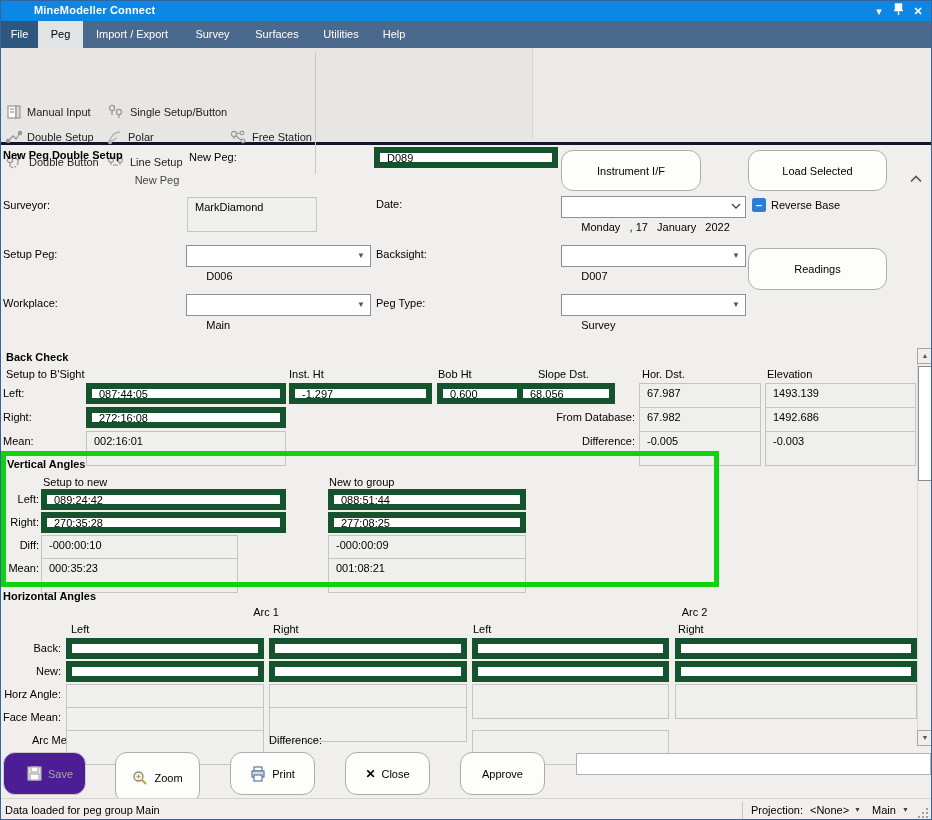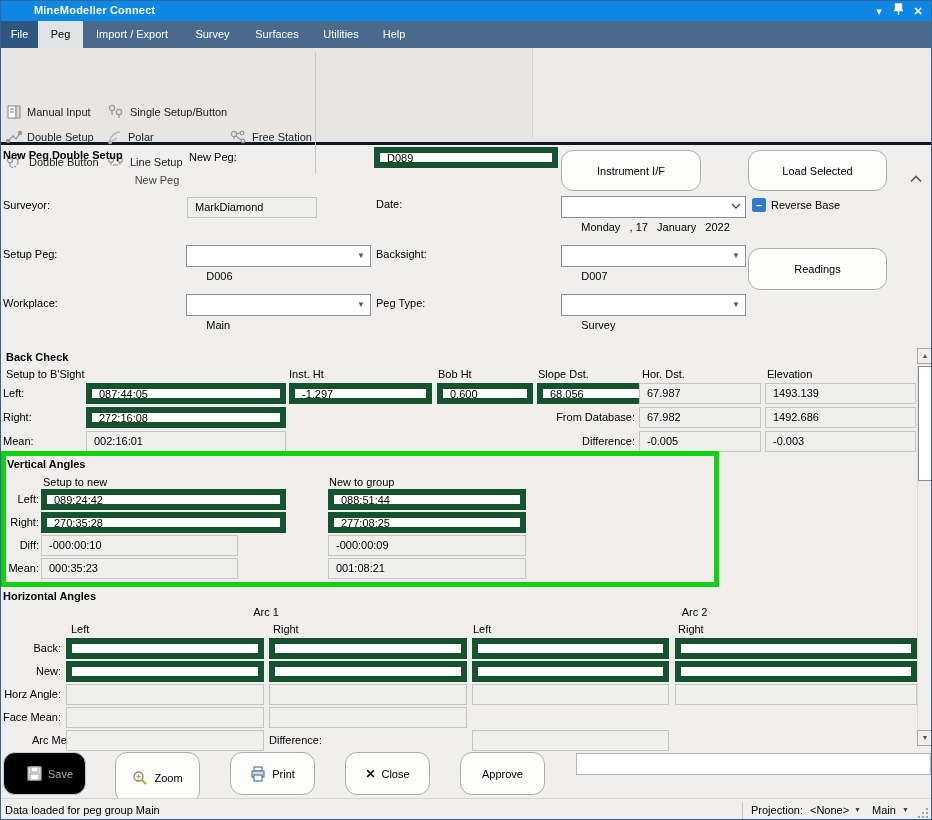--- a/index.html
+++ b/index.html
@@ -26,28 +26,28 @@
   .rb-label { font-size:11px; color:#222; white-space:nowrap; }
   .rb-sep { position:absolute; width:1px; background:#c9c7c5; }
   .rb-group-label { position:absolute; left:0; top:126px; width:312px; text-align:center; color:#444; }
 
   
   .lbl { position:absolute; white-space:nowrap; font-size:11px; }
   .bold { font-weight:bold; }
   .ralign { text-align:right; }
 
   .inp { position:absolute; height:21px; border:6px solid #14532d; background:#fff; font:11px "Liberation Sans",sans-serif; padding:0 4px 0 7px; }
-  .fld { position:absolute; height:21px; border:1px solid #ababab; background:#fff; font-size:11px; line-height:19px; padding-left:7px; overflow:hidden; white-space:pre; }
+  .fld { position:absolute; height:35px; border:1px solid #ababab; background:#fff; font-size:11px; line-height:19px; padding-left:7px; overflow:hidden; white-space:pre; }
   .fld.ro { background:#efefee; border-color:#c6c4c2; }
 
   .combo { position:absolute; height:22px; border:1px solid #8f8f8f; background:#fff; line-height:20px; padding-left:7px; white-space:pre; }
   .combo .arr { position:absolute; right:3px; top:3px; width:12px; height:14px; color:#555; font-size:8px; line-height:14px; text-align:center; }
 
   .btn { position:absolute; background:#fdfdfc; border:1px solid #acacac; border-radius:12px; display:flex; align-items:center; justify-content:center; gap:6px; font-size:11px; cursor:default; }
-  .btn.disabled { background:#000000; border-color:#cccac8; color:#a8a8a8;padding-left:11px; }
+  .btn.disabled { background:#4c1d95; border-color:#cccac8; color:#a8a8a8;padding-left:11px; }
 
   .chk { position:absolute; width:14px; height:14px; background:#2e7cd6; border:1px solid #2e7cd6; border-radius:2px; color:#fff; text-align:center; line-height:12px; font-weight:bold; font-size:11px; }
 
   
   .sb-track { position:absolute; left:916px; top:346px; width:16px; height:400px; background:#f0efed; border-left:1px solid #dcdad8; }
   .sb-btn { position:absolute; left:916px; width:16px; height:16px; background:#f0efed; border:1px solid #a9a7a5; color:#555; font-size:7px; text-align:center; line-height:14px; }
   .sb-thumb { position:absolute; left:917px; width:14px; background:#ffffff; border:1px solid #8c8c8c; }
 
   
   #annot { position:absolute; left:0px; top:450px; width:718px; height:136px; border:5px solid #0fd30f; pointer-events:none; z-index:50; }
@@ -235,21 +235,21 @@
   <div class="lbl" style="left:288px; top:367px;">Inst. Ht</div>
   <div class="lbl" style="left:437px; top:367px;">Bob Ht</div>
   <div class="lbl" style="left:537px; top:367px;">Slope Dst.</div>
   <div class="lbl" style="left:641px; top:367px;">Hor. Dst.</div>
   <div class="lbl" style="left:766px; top:367px;">Elevation</div>
 
   <div class="lbl" style="left:2px; top:386px;">Left:</div>
   <input class="inp" style="left: 85px; top: 382px; width: 200px;" value="087:44:05">
   <input class="inp" style="left: 288px; top: 382px; width: 143px;" value="-1.297">
   <input class="inp" style="left: 436px; top: 382px; width: 96px;" value="0.600">
-  <input class="inp" style="left: 536px; top: 382px; width: 110px;" value="68.056">
+  <input class="inp" style="left: 516px; top: 382px; width: 98px;" value="68.056">
   <div class="fld ro" style="left:638px; top:382px; width:122px;">67.987</div>
   <div class="fld ro" style="left:764px; top:382px; width:151px;">1493.139</div>
 
   <div class="lbl" style="left:2px; top:410px;">Right:</div>
   <input class="inp" style="left: 85px; top: 406px; width: 200px;" value="272:16:08">
   <div class="lbl ralign" style="left:520px; top:410px; width:114px;">From Database:</div>
   <div class="fld ro" style="left:638px; top:406px; width:122px;">67.982</div>
   <div class="fld ro" style="left:764px; top:406px; width:151px;">1492.686</div>
 
   <div class="lbl" style="left:2px; top:434px;">Mean:</div>

